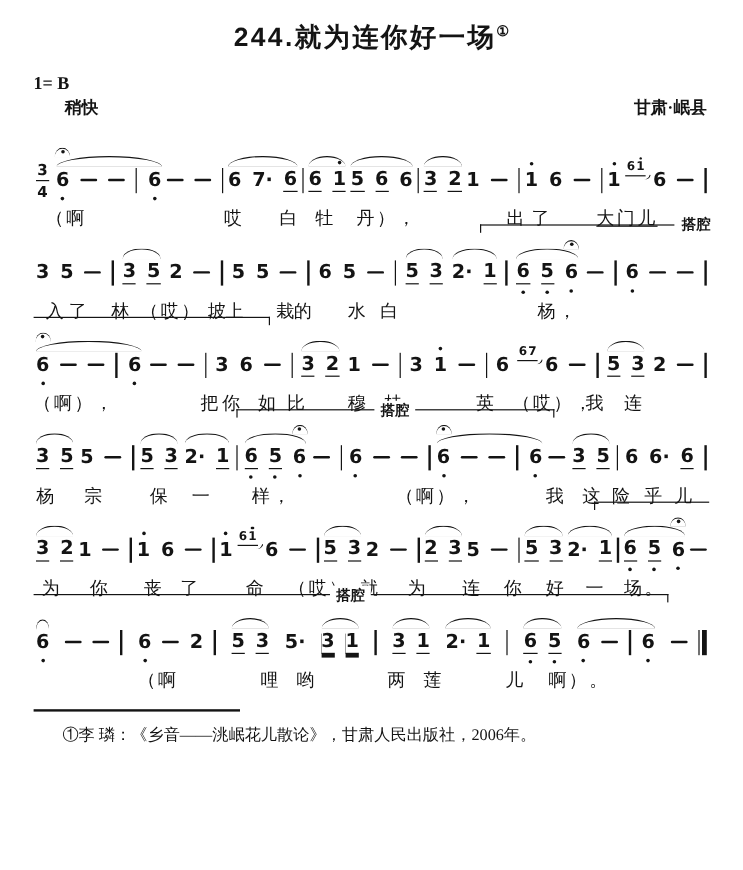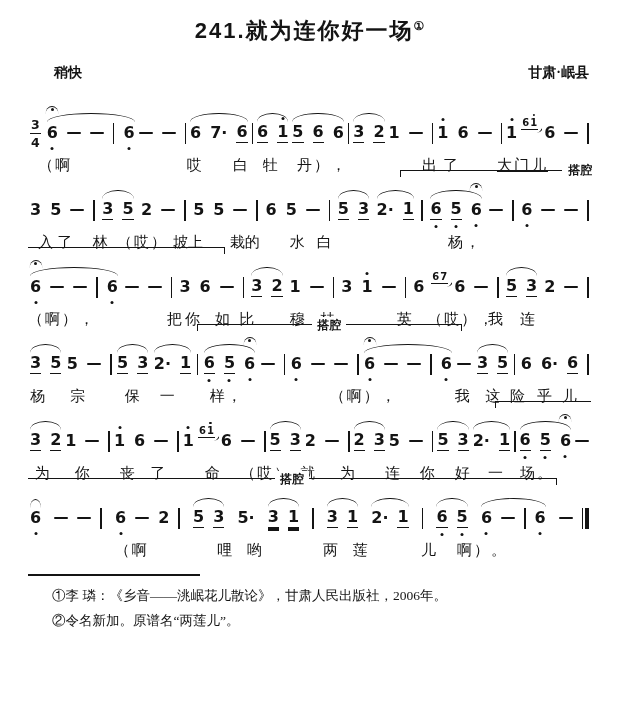--- a/index.html
+++ b/index.html
@@ -56,23 +56,24 @@
   .lyr{position:absolute;top:0;white-space:nowrap;font:400 15px "Liberation Serif",serif;letter-spacing:2px;}
 
   .credits{margin:10px 40px 0 0;text-align:right;font:700 15px "Liberation Serif",serif;letter-spacing:1px;}
   .fnrule{margin:20px 0 8px 28px;width:172px;border-top:2px solid #141414;}
   .footnotes{margin-left:52px;font:400 13.5px "Liberation Serif",serif;line-height:1.85;}
 </style>
 </head>
 <body>
 
 <div class="page">
-  <h1 class="title"><span>241.就为连你好一场</span><sup>①</sup></h1>
+  <h1 class="title"><span>244.就为连你好一场</span><sup>①</sup></h1>
 
   <div class="row2">
+    <div class="key">1= B</div>
     <div></div>
   </div>
 
   <div class="row3">
     <div class="tempo">稍快</div>
     <div class="region">甘肃·岷县</div>
   </div>
 
   <div class="score">
       <div class="mline">
@@ -767,15 +768,14 @@
           <span class="lyr" style="left: 76.2%;">啊）。</span>
         </div>
       </div>
     </div>
 
 
   <div class="fnrule"></div>
 
   <div class="footnotes">
     <div class="fn">①李 璘：《乡音——洮岷花儿散论》，甘肃人民出版社，2006年。</div>
-    <div class="fn">②令名新加。原谱名“两莲儿”。</div>
   </div>
 </div>
 
 </body></html>

